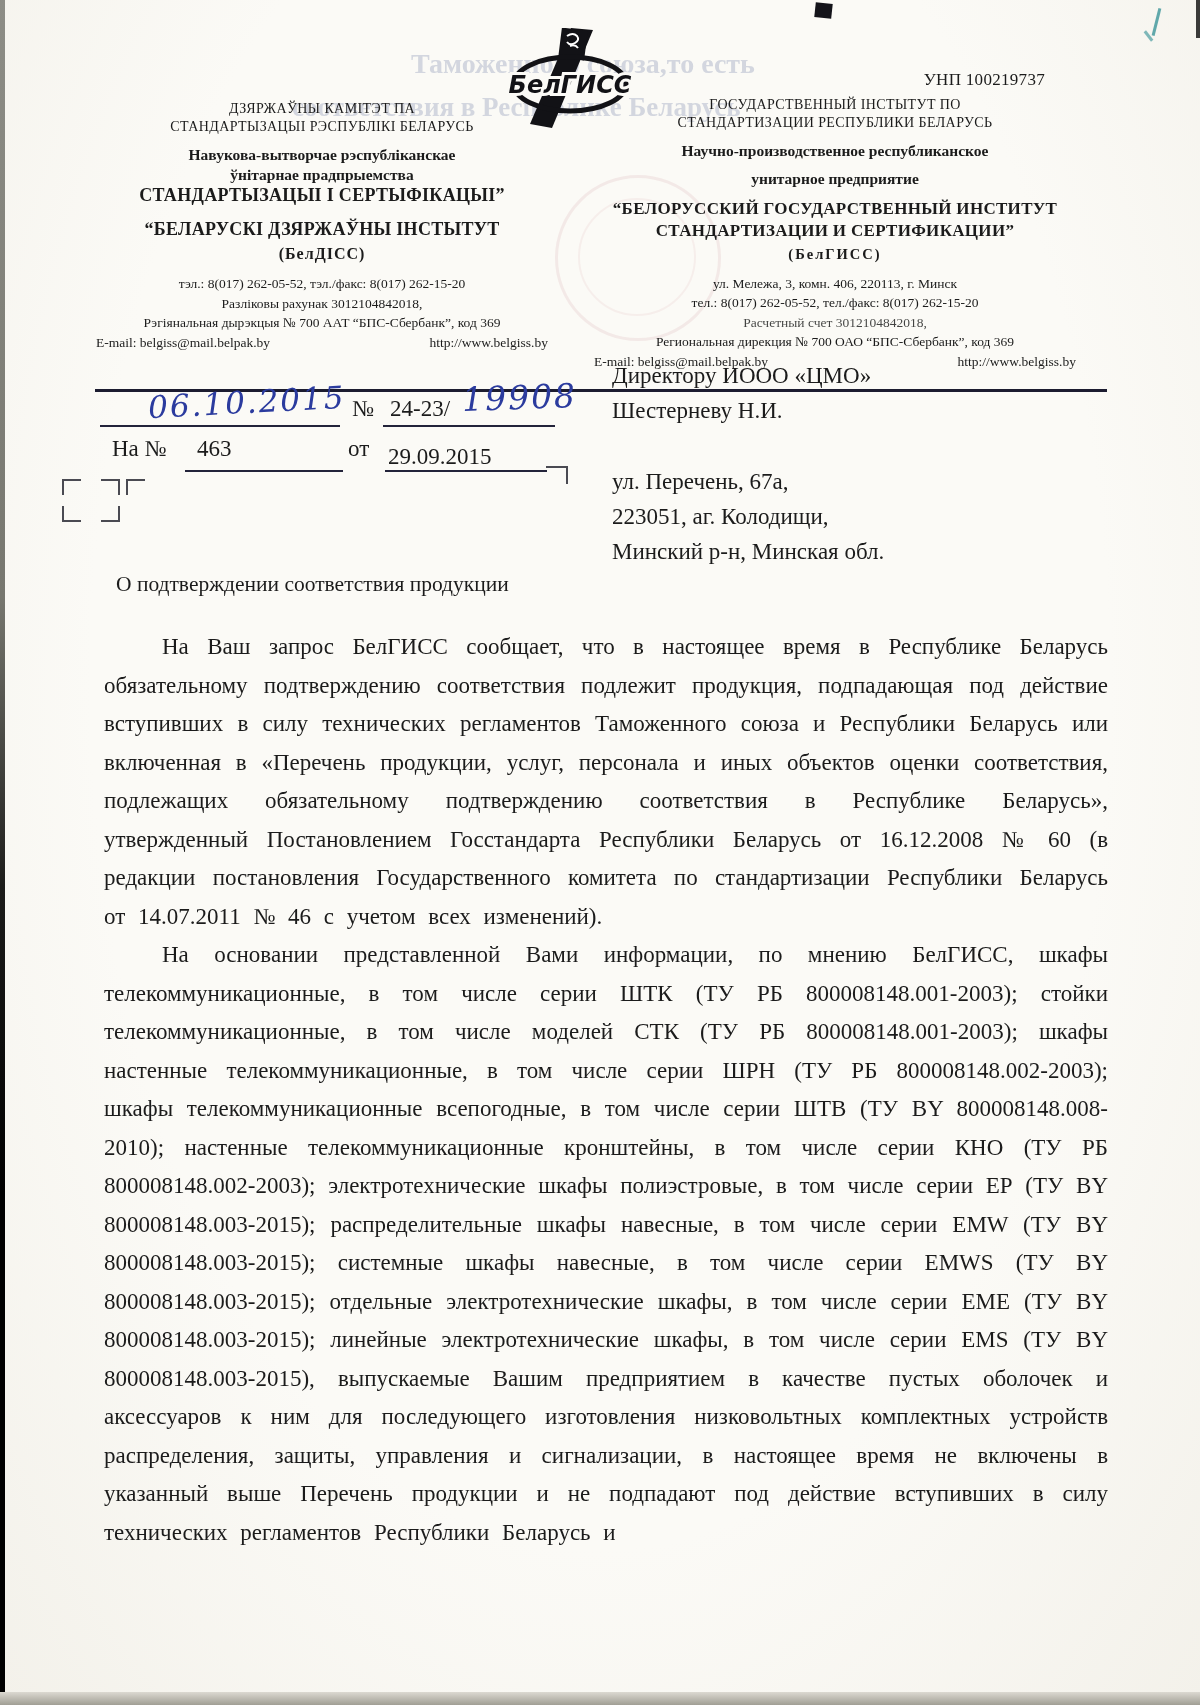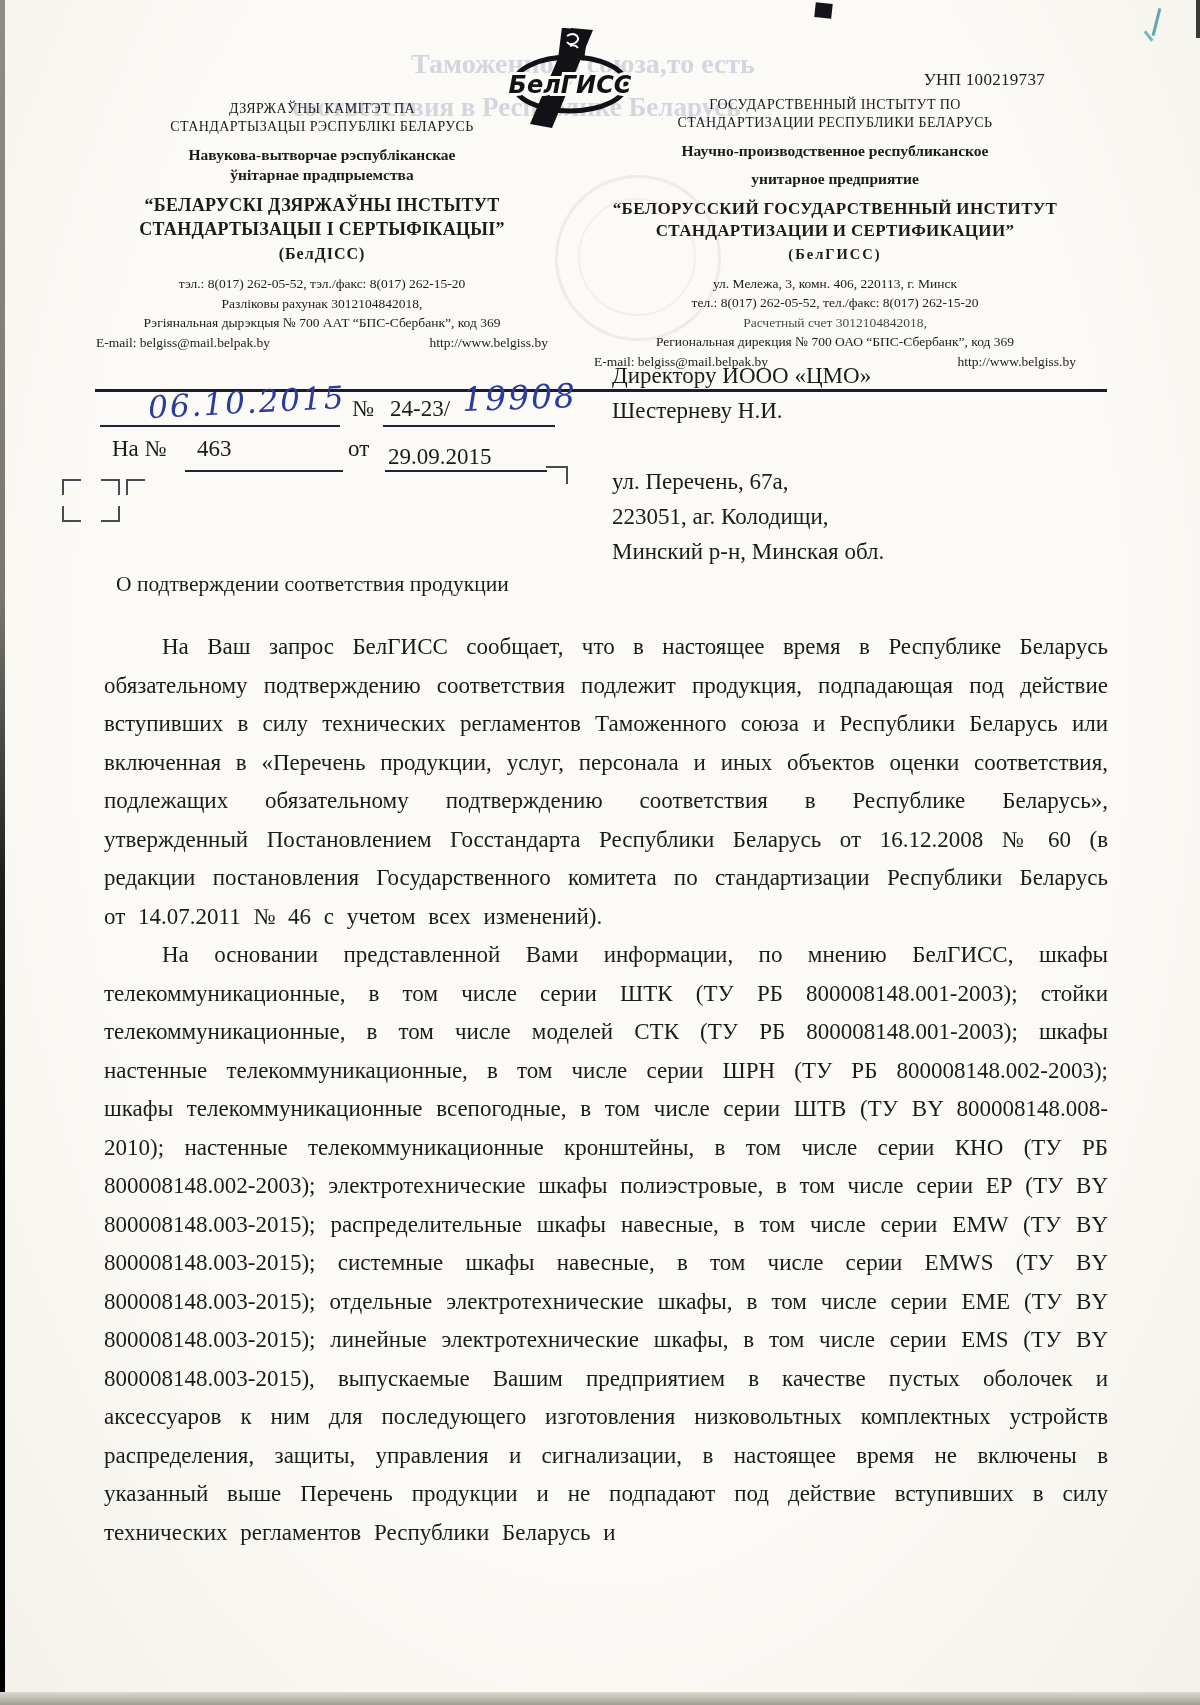--- a/index.html
+++ b/index.html
@@ -107,22 +107,22 @@
     </svg>
   </div>
 
   <div class="abs unp">УНП 100219737</div>
 
   <div class="abs hcol hcol-left">
     <div class="h-caps">ДЗЯРЖАЎНЫ  КАМІТЭТ  ПА</div>
     <div class="h-caps">СТАНДАРТЫЗАЦЫІ  РЭСПУБЛІКІ  БЕЛАРУСЬ</div>
     <div class="h-orgtype">Навукова-вытворчае рэспубліканскае</div>
     <div class="h-orgtype" style="margin-top:0;">ўнітарнае прадпрыемства</div>
+    <div class="h-inst" style="margin-top:0;">СТАНДАРТЫЗАЦЫІ  І  СЕРТЫФІКАЦЫІ”</div>
     <div class="h-inst">“БЕЛАРУСКІ  ДЗЯРЖАЎНЫ  ІНСТЫТУТ</div>
-    <div class="h-inst" style="margin-top:0;">СТАНДАРТЫЗАЦЫІ  І  СЕРТЫФІКАЦЫІ”</div>
     <div class="h-abbr">(БелДІСС)</div>
     <div class="h-addr">
       <div>тэл.: 8(017) 262-05-52, тэл./факс: 8(017) 262-15-20</div>
       <div>Разліковы рахунак 3012104842018,</div>
       <div>Рэгіянальная дырэкцыя № 700 ААТ “БПС-Сбербанк”, код 369</div>
       <div class="email-row">
         <span>E-mail:  belgiss@mail.belpak.by</span>
         <span>http://www.belgiss.by</span>
       </div>
     </div>

